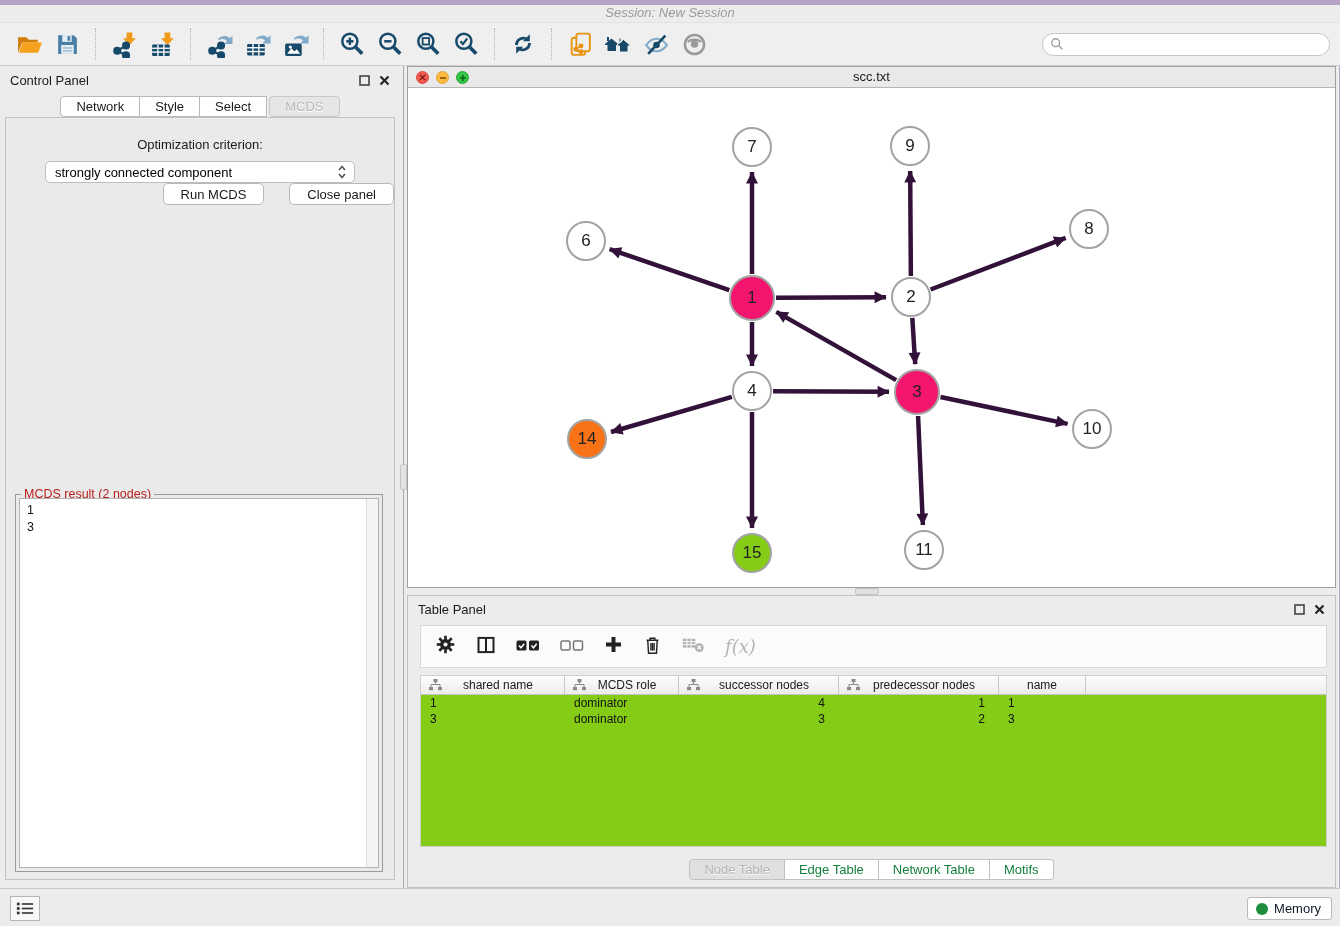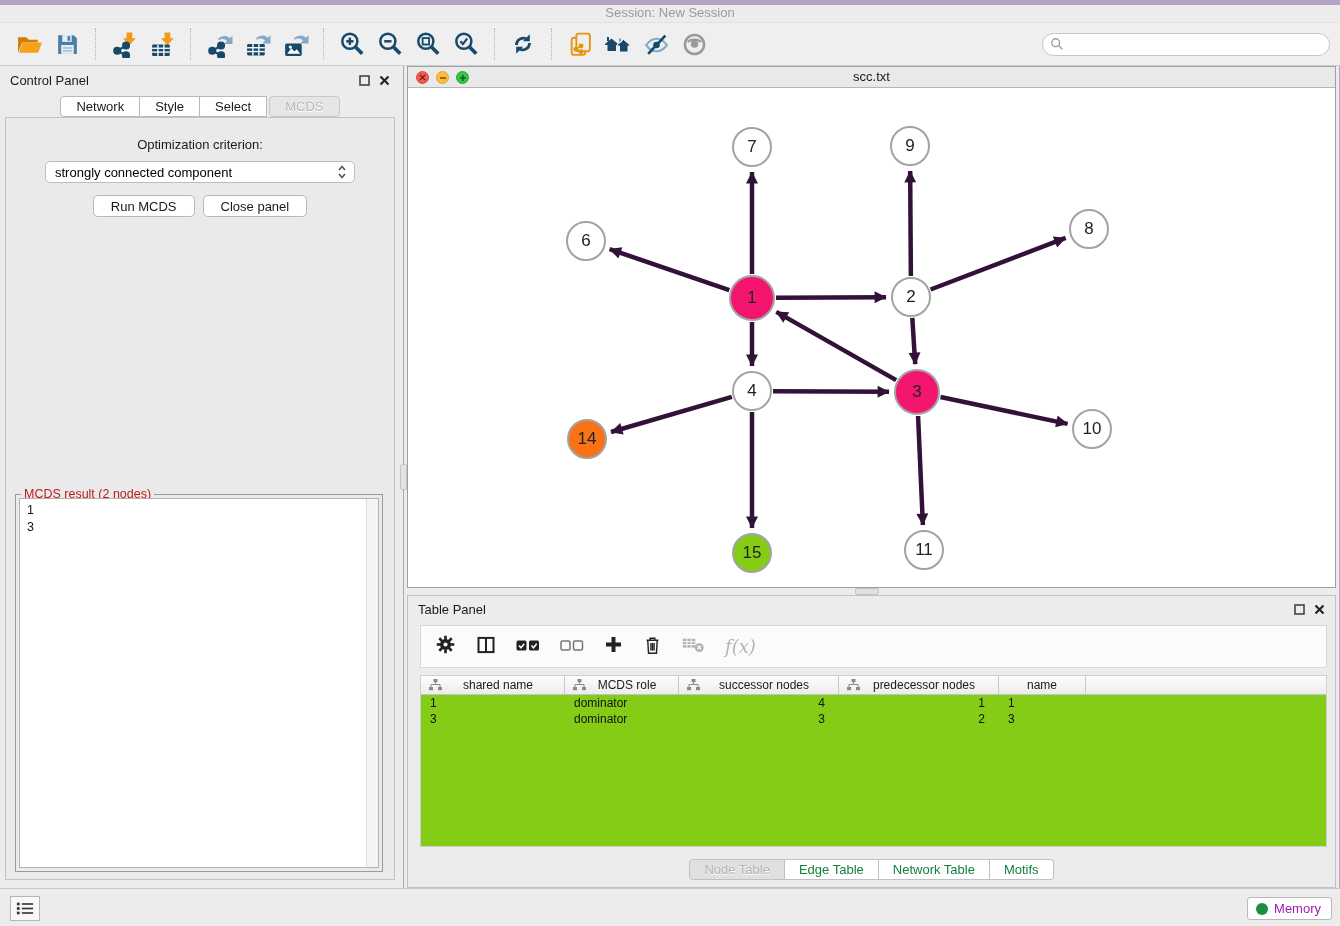--- a/index.html
+++ b/index.html
@@ -2,21 +2,21 @@
 <html><head>
 <meta charset="utf-8">
 <style>
   * { margin:0; padding:0; box-sizing:border-box; }
   html,body { width:1340px; height:926px; overflow:hidden; }
   body { font-family:"Liberation Sans", sans-serif; background:#ececec; position:relative;
          box-shadow: inset 0 0 0 1px #b9a6c9; }
 
   
   .top-strip { height:5px; background:#b7a3c6; }
-  .titlebar { height:17px; line-height:16px; text-align:center; font-size:13px; color:#9a9a9a; background:#ececec; }
+  .titlebar { height:17px; line-height:16px; text-align:center; font-size:13px; color:#9a9a9a; background:#ececec;font-style:italic; }
 
   
   .toolbar { position:absolute; top:22px; left:0; right:0; height:44px; background:#eeefee;
              border-top:1px solid #e2e2e2; border-bottom:1px solid #cfcfcf;
              display:flex; align-items:center; padding:0 10px; }
   .tbi { width:30px; height:30px; display:flex; align-items:center; justify-content:center; margin:0 4px; cursor:default; }
   .tb-sep { width:1px; height:32px; border-left:1px dotted #b3b3b3; margin:0 9px; }
   .searchbox { margin-left:auto; width:288px; height:23px; background:#fff; border:1px solid #c6c6c6;
                border-radius:12px; display:flex; align-items:center; padding-left:7px; }
   .searchbox input { border:none; outline:none; flex:1; font-size:13px; background:transparent; height:19px; padding-left:4px;}
@@ -33,21 +33,21 @@
             border:1px solid #b9b9b9; border-left:none; color:#1a1a1a; }
   .cp-tab.first { border-left:1px solid #b9b9b9; border-radius:4px 0 0 4px; }
   .cp-tab.active-disabled { margin-left:2px; border-left:1px solid #c9c9c9; border-color:#c9c9c9;
             background:#e6e6e6; color:#b9b9b9; border-radius:4px; text-shadow:0 1px 0 #fff; }
   .cp-content { position:absolute; top:51px; left:5px; right:5px; bottom:8px;
                 border:1px solid #c2c2c2; background:#eaeaea; }
   .opt-label { margin-top:19px; text-align:center; font-size:13px; color:#1a1a1a; }
   .criterion-select { width:310px; height:22px; margin:9px auto 0; background:#fff; border:1px solid #bdbdbd;
                       border-radius:5px; display:flex; align-items:center; font-size:13px; padding:0 6px 0 9px; }
   .criterion-select .stepper { margin-left:auto; }
-  .cp-buttons { display:flex; justify-content:center; gap:8px; margin-top:12px; }
+  .cp-buttons { display:flex; justify-content:flex-end; gap:25px; }
   .btn { height:22px; padding:0 17px; background:#fff; border:1px solid #b9b9b9; border-radius:5px;
          font-size:13px; color:#1a1a1a; font-family:"Liberation Sans",sans-serif; }
   .result-fieldset { position:absolute; left:9px; right:11px; top:376px; height:378px;
                      border:1px solid #9a9a9a; padding:3px; }
   .result-legend { position:absolute; top:-8px; left:5px; font-size:12.5px; background:#eaeaea; padding:0 3px; color:#b91c1c; }
   .result-area { width:100%; height:100%; background:#fff; border:1px solid #b3b3b3; position:relative; }
   .result-lines { padding:3px 7px; font-size:12.5px; line-height:17px; color:#111; }
   .result-scroll { position:absolute; top:0; right:0; bottom:0; width:12px; background:#f4f4f4; border-left:1px solid #e0e0e0; }
 
   
@@ -96,21 +96,21 @@
             border:1px solid #c0c0c0; border-left:none; color:#15803d; }
   .tp-tab.active { background:#e0e0e0; color:#b2b2b2; text-shadow:0 1px 0 #fff;
                    border-left:1px solid #c0c0c0; border-radius:4px 0 0 4px; }
   .tp-tab.last { border-radius:0 4px 4px 0; }
 
   
   .statusbar { position:absolute; bottom:0; left:0; right:0; height:38px; background:#ececec; border-top:1px solid #c6c6c6; }
   .list-btn { position:absolute; left:10px; top:7px; width:30px; height:25px; background:#f8f8f8;
               border:1px solid #b5b5b5; display:flex; align-items:center; justify-content:center; }
   .memory-btn { position:absolute; right:8px; top:8px; height:23px; padding:0 10px 0 8px; background:#fff;
-                border:1px solid #b9b9b9; border-radius:3px; display:flex; align-items:center; gap:6px; font-size:13px; color:#a21caf; }
+                border:1px solid #b9b9b9; border-radius:3px; display:flex; align-items:center; gap:6px; font-size:13px; color:#0f172a; }
   .mem-dot { width:12px; height:12px; border-radius:50%; background:#1e8e3e; }
 </style>
 </head>
 <body>
 
 <div class="top-strip"></div>
 <div class="titlebar">Session: New Session</div>
 
 <div class="toolbar">
   <div class="tbi">

